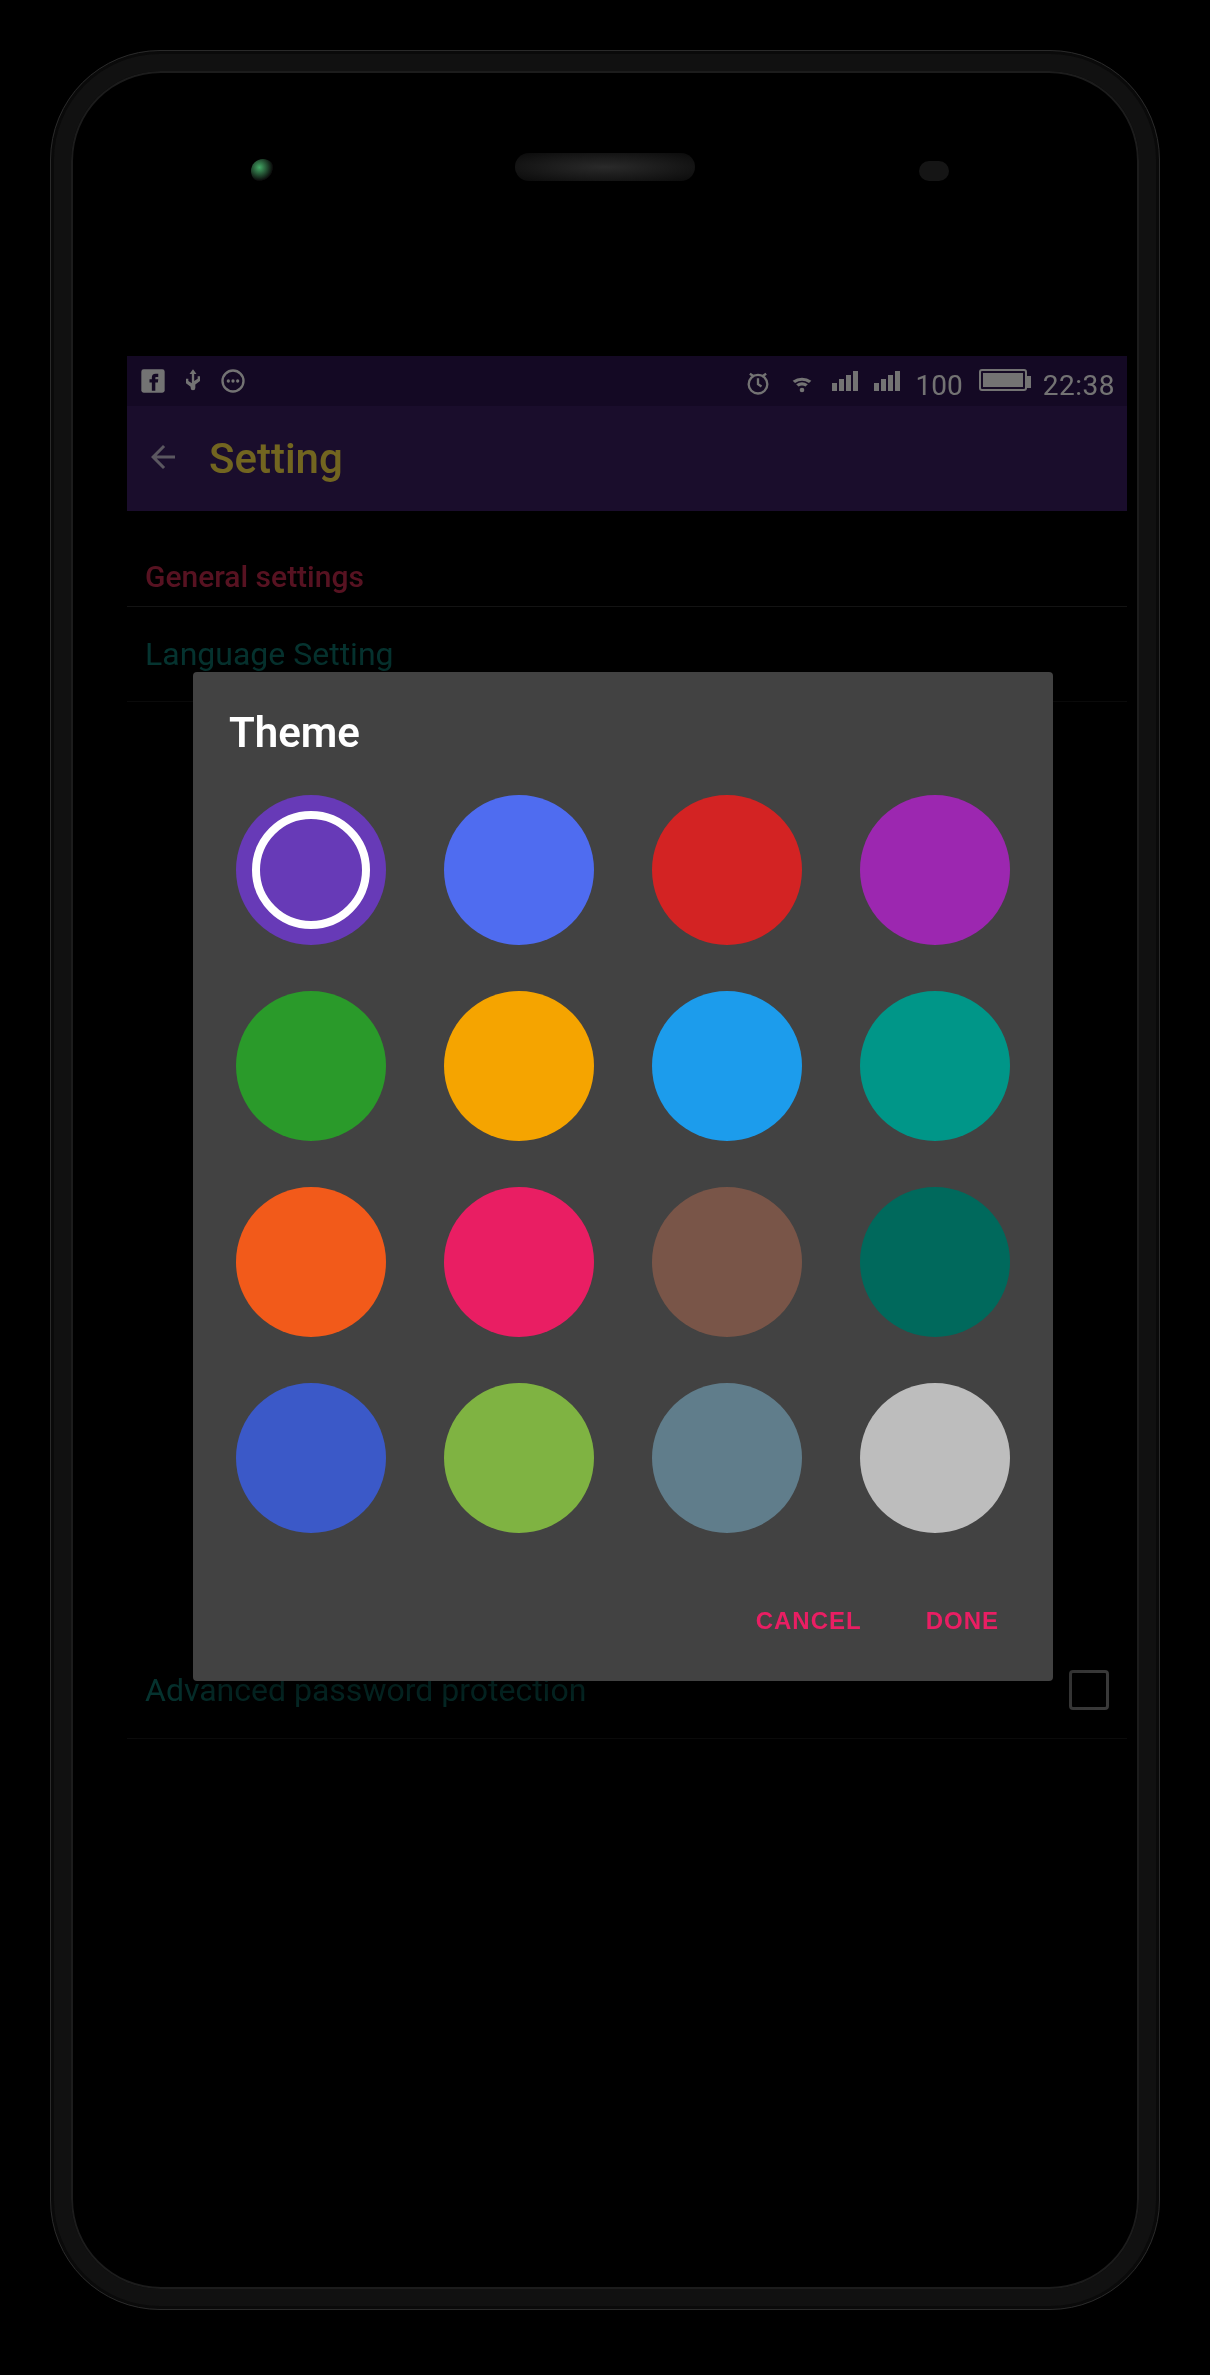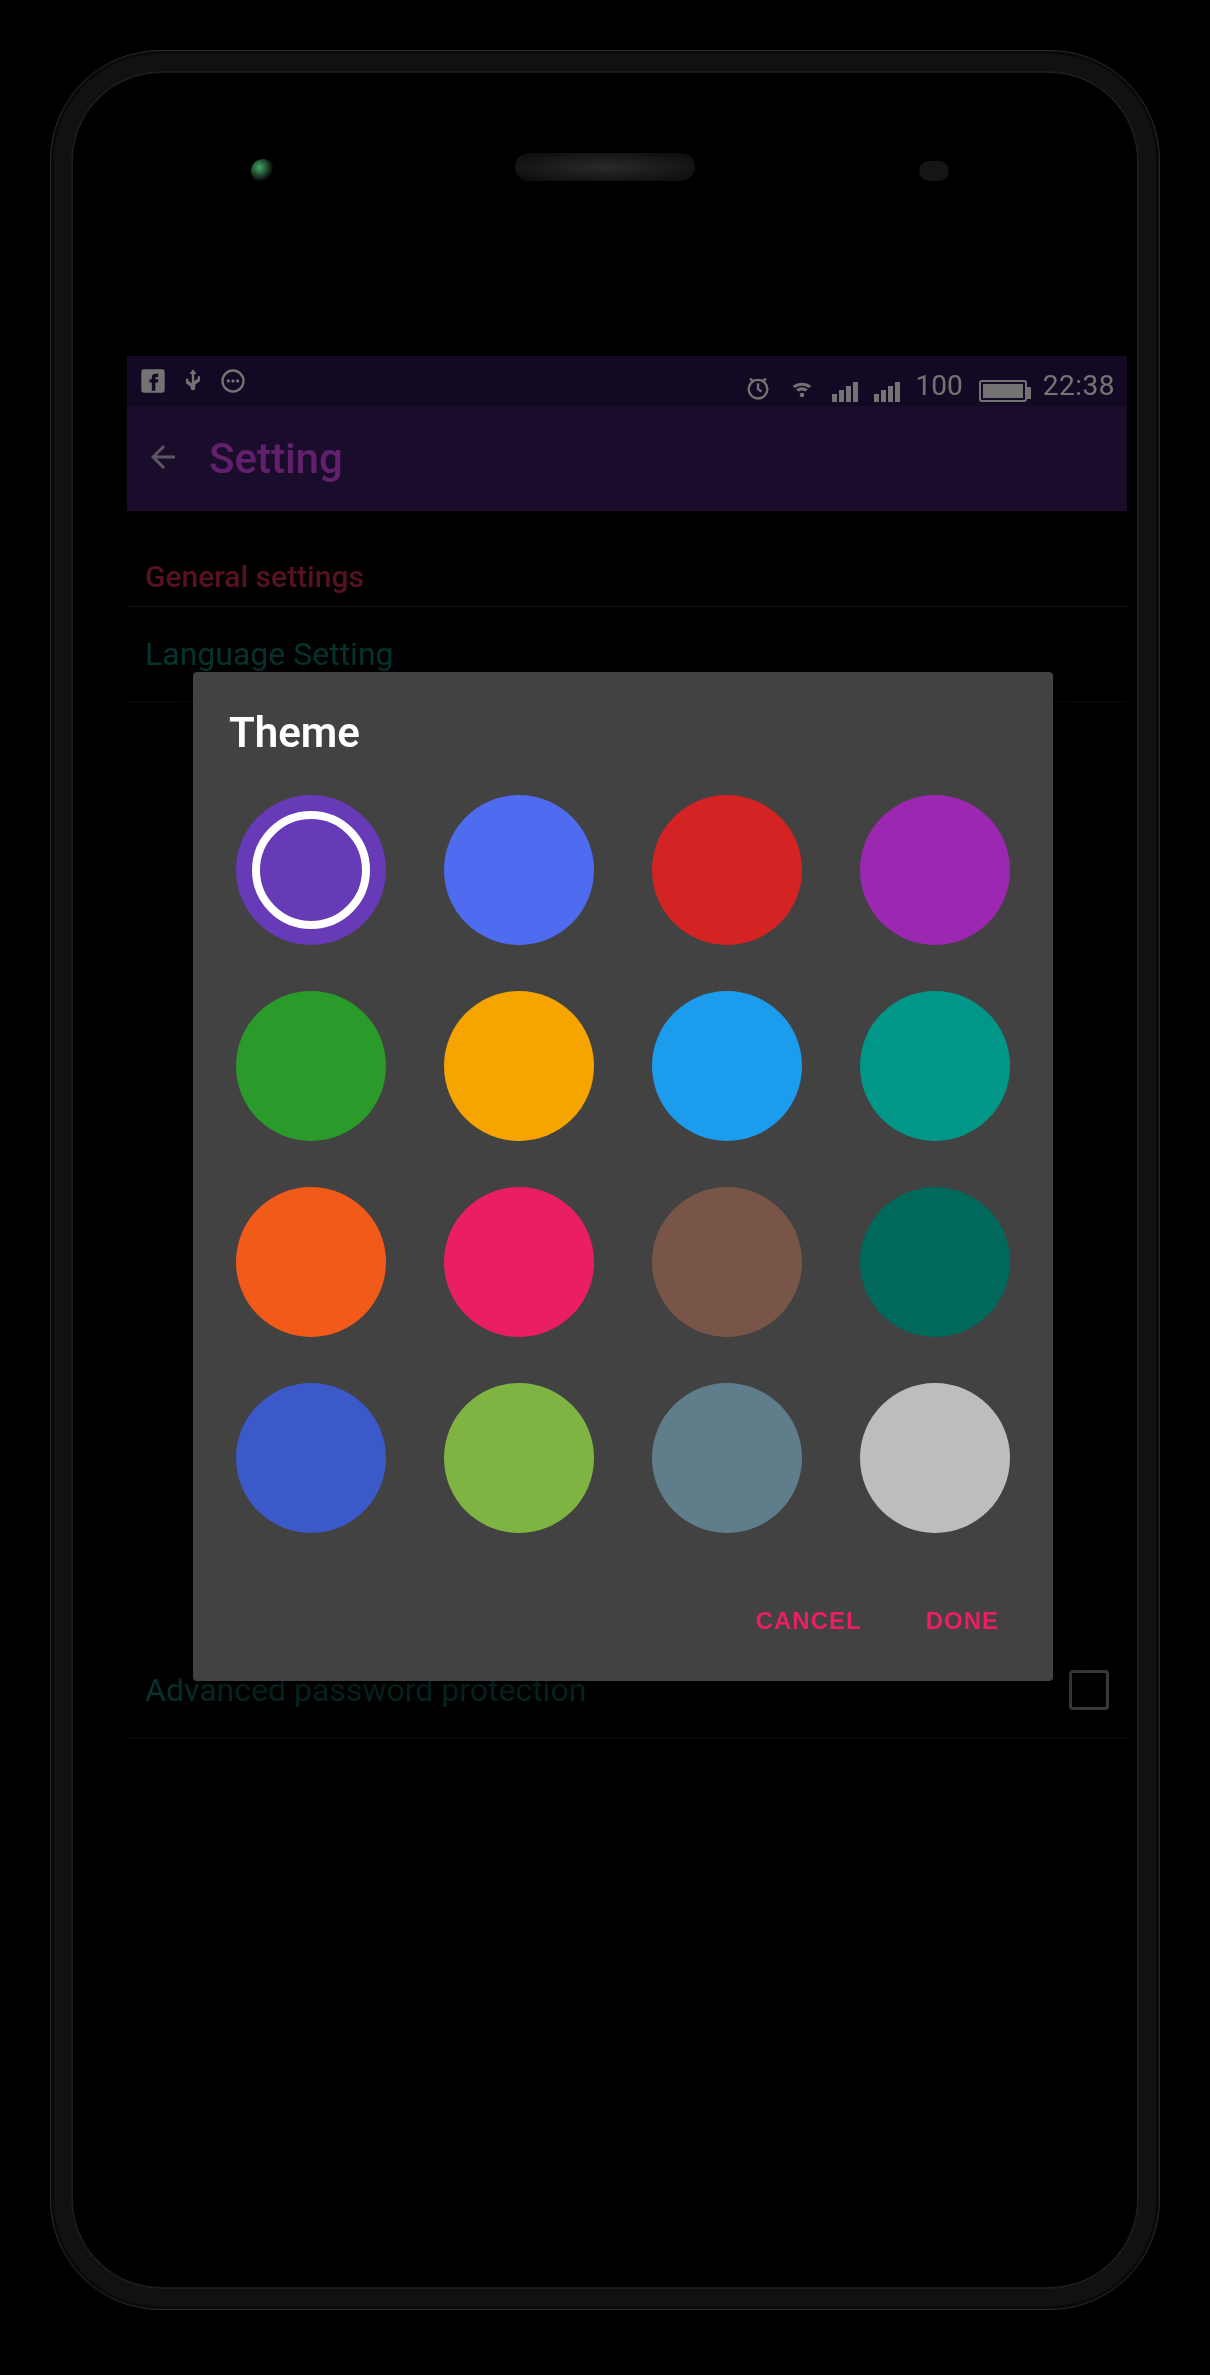--- a/index.html
+++ b/index.html
@@ -62,21 +62,21 @@
       height: 50px;
       background: #2e1550;
       color: #fff;
       display: flex;
       align-items: center;
       padding: 0 12px;
       font-size: 28px;
       gap: 10px;
     }
     .status-left { display: flex; align-items: center; gap: 12px; }
-    .status-right { margin-left: auto; display: flex; align-items: flex-end; gap: 16px; margin-top: 8px; }
+    .status-right { margin-left: auto; display: flex; align-items: flex-start; gap: 16px; margin-top: 8px; }
     .status-bar .ico { display: inline-flex; align-items: center; justify-content: center; }
     .sig { display: inline-flex; align-items: flex-end; gap: 2px; height: 22px; }
     .sig span { width: 5px; background: #fff; }
     .sig span:nth-child(1){height:8px}
     .sig span:nth-child(2){height:12px}
     .sig span:nth-child(3){height:16px}
     .sig span:nth-child(4){height:20px}
     .batt {
       width: 48px; height: 22px; border: 2px solid #fff; border-radius: 3px;
       position: relative; display: inline-block;
@@ -88,21 +88,21 @@
     
     .app-bar {
       height: 105px;
       background: #3a1e63;
       display: flex;
       align-items: center;
       padding: 0 18px;
       gap: 28px;
     }
     .app-bar .back { color: #c9c2d4; }
-    .app-bar .title { color: #d946ef; font-size: 42px; font-weight: 500; }
+    .app-bar .title { color: #fde047; font-size: 42px; font-weight: 500; }
 
     
     .content { padding: 24px 0 0 0; }
     .section-header {
       color: #c0294a; font-size: 30px; font-weight: 500;
       padding: 12px 18px;
       border-bottom: 1px solid #2c2c2c;
       margin: 12px 0 0 0;
     }
     .setting-row {

